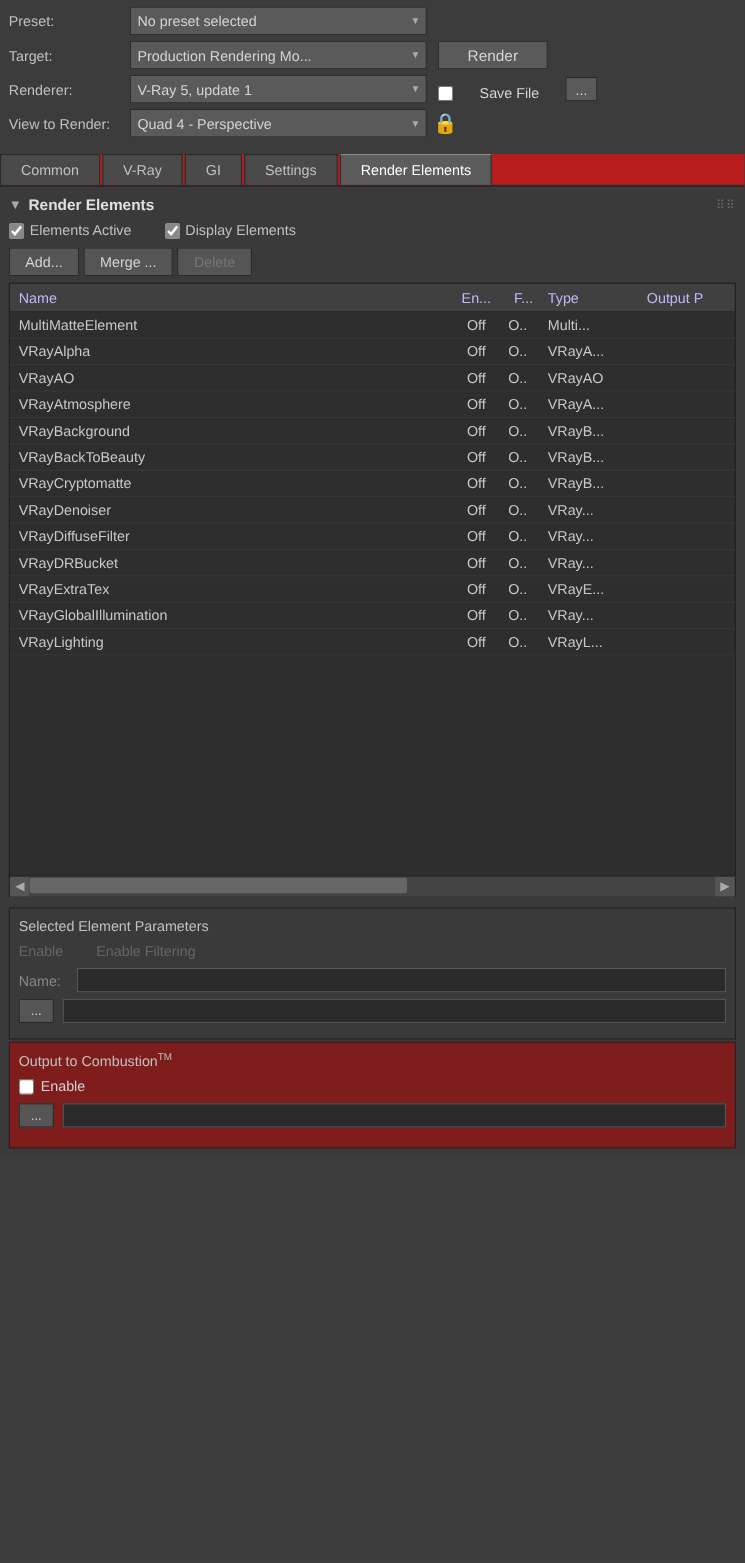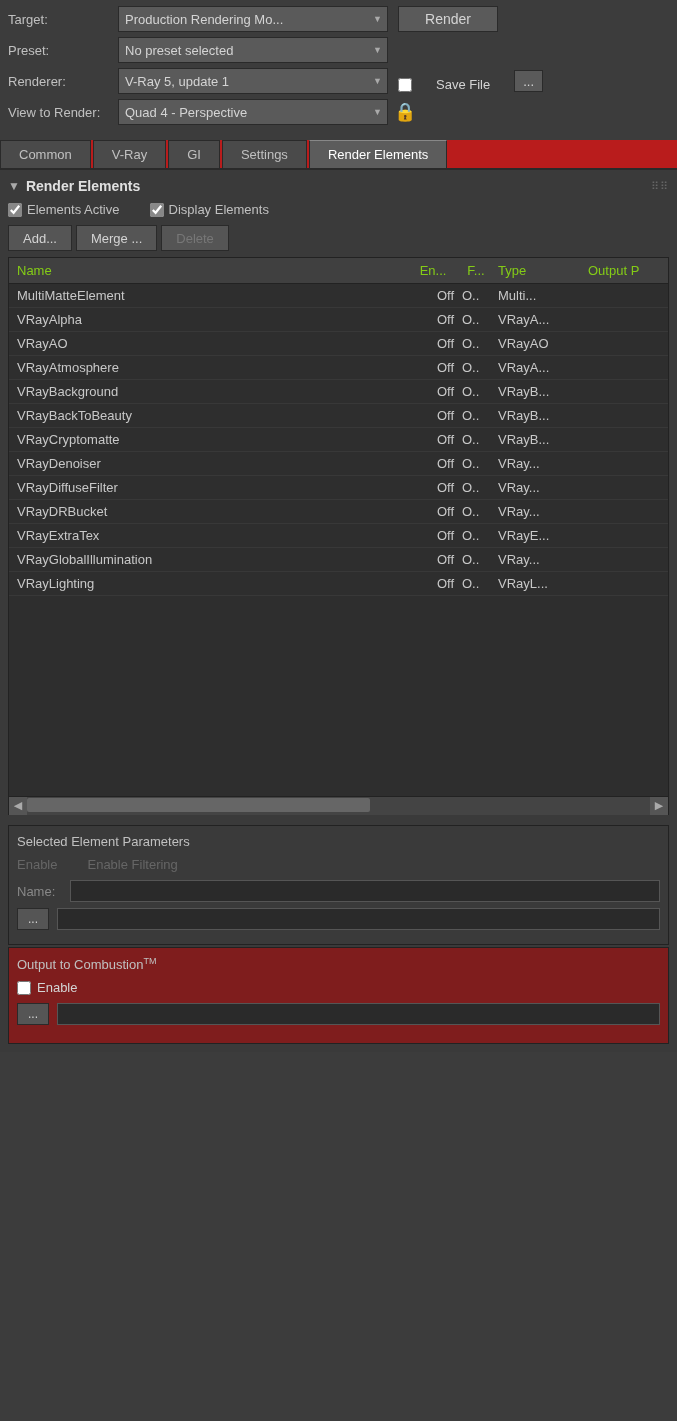--- a/index.html
+++ b/index.html
@@ -175,21 +175,21 @@
       background: #2e2e2e;
       overflow: hidden;
     }
     .table-header {
       display: flex;
       background: #404040;
       border-bottom: 1px solid #222;
       padding: 3px 4px;
     }
     .th {
-      color: #84cc16;
+      color: #c4b5fd;
       font-size: 13px;
       font-weight: normal;
       padding: 2px 4px;
     }
     .th-name { flex: 1; min-width: 180px; }
     .th-en { width: 50px; text-align: center; }
     .th-f { width: 36px; text-align: center; }
     .th-type { width: 90px; }
     .th-output { width: 80px; }
     .table-body { }
@@ -201,21 +201,21 @@
     }
     .td {
       font-size: 13px;
       padding: 2px 4px;
       color: #c8c8c8;
       overflow: hidden;
       text-overflow: ellipsis;
       white-space: nowrap;
     }
     .td-name { flex: 1; min-width: 180px; }
-    .td-en { width: 50px; text-align: right; margin-left: 24px; }
+    .td-en { width: 50px; text-align: center; margin-left: 24px; }
     .td-f { width: 36px; text-align: left; }
     .td-type { width: 90px; }
     .td-output { width: 80px; }
     .scrollbar-row {
       display: flex;
       align-items: center;
       height: 18px;
       background: #3a3a3a;
       border: 1px solid #222;
       border-top: none;
@@ -336,36 +336,36 @@
       height: 200px;
       background: #2e2e2e;
     }
   </style>
 </head>
 <body>
 
 <div class="top-section">
 
   <div class="form-row">
+    <span class="form-label">Preset:</span>
+    <div class="select-wrap">
+      <select class="form-select" style="width:270px;">
+        <option>No preset selected</option>
+      </select>
+    </div>
+  </div>
+
+  <div class="form-row">
     <span class="form-label">Target:</span>
     <div class="select-wrap">
       <select class="form-select" style="width:270px;">
         <option>Production Rendering Mo...</option>
       </select>
     </div>
     <button class="render-btn" style="margin-left:10px;height:26px;">Render</button>
-  </div>
-
-  <div class="form-row">
-    <span class="form-label">Preset:</span>
-    <div class="select-wrap">
-      <select class="form-select" style="width:270px;">
-        <option>No preset selected</option>
-      </select>
-    </div>
   </div>
 
   <div class="form-row">
     <span class="form-label">Renderer:</span>
     <div class="select-wrap">
       <select class="form-select" style="width:302px;">
         <option>V-Ray 5, update 1</option>
       </select>
     </div>
     <div class="save-file-wrap" style="margin-left:10px;">

